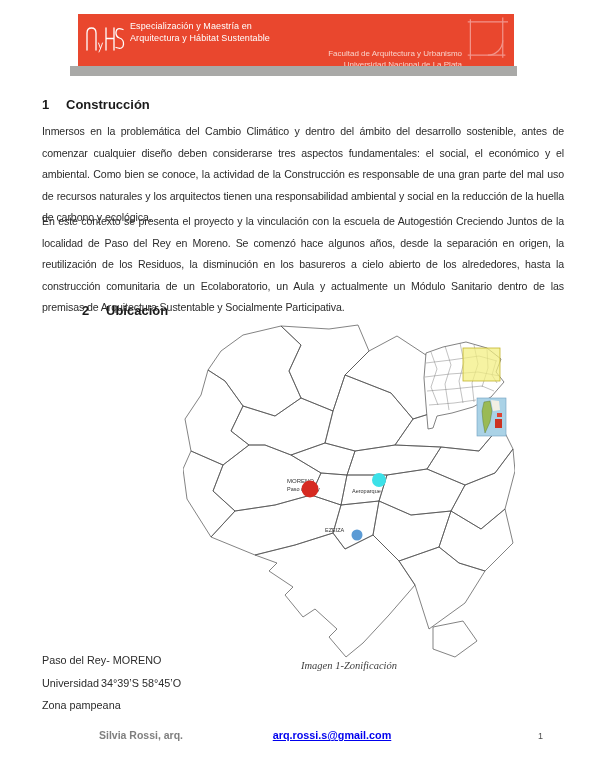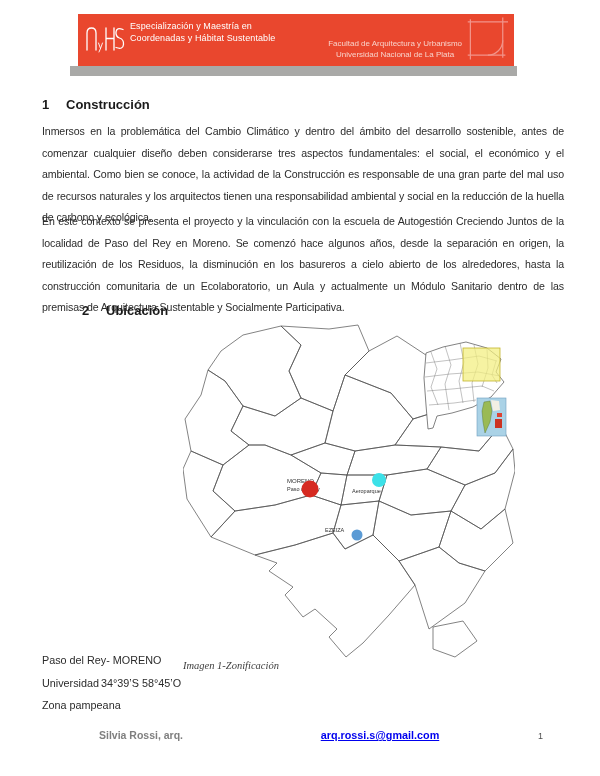--- a/index.html
+++ b/index.html
@@ -1,48 +1,48 @@
 <!DOCTYPE html>
 <html><head>
 <meta charset="utf-8">
 <style>
   html,body{margin:0;padding:0;background:#fff;}
   #page{position:relative;width:600px;height:776px;background:#ffffff;overflow:hidden;
         font-family:"Liberation Sans",sans-serif;color:#262626;}
 
   
-  .banner{position:absolute;left:78px;top:14px;width:436px;height:52px;background:#e9472e;
+  .banner{position:absolute;left:78px;top:14px;width:436px;height:62px;background:#e9472e;
           display:flex;align-items:center;}
   .banner-logo{position:absolute;left:7px;top:6px;}
   .banner-program{position:absolute;left:52px;top:7px;color:#ffffff;font-size:9px;
                   line-height:11.5px;letter-spacing:.1px;}
   .banner-inst{position:absolute;right:52px;bottom:6px;color:#f8d2ca;font-size:8px;
-               line-height:10.5px;text-align:center;}
+               line-height:10.5px;text-align:right;}
   .banner-draw{position:absolute;right:2px;top:0px;}
   .divider{position:absolute;left:70px;top:66px;width:447px;height:10px;background:#a9a9a7;}
 
   
   .heading{position:absolute;left:42px;font-size:13px;font-weight:bold;color:#1a1a1a;}
   .heading .num{display:inline-block;width:24px;}
   .para{position:absolute;left:42px;width:522px;font-size:10.6px;line-height:21.6px;
         letter-spacing:-0.1px;text-align:justify;color:#2b2b2b;}
 
   
   .map-figure{position:absolute;left:183px;top:323px;width:332px;height:335px;}
-  .map-caption{position:absolute;left:183px;top:660px;width:332px;
+  .map-caption{position:absolute;left:183px;top:660px;width:332px;text-align:center;
                font-family:"Liberation Serif",serif;font-style:italic;font-size:10.5px;color:#3d3d3d;}
 
   
   .loc{position:absolute;left:42px;top:649px;font-size:10.8px;line-height:22.5px;color:#2b2b2b;}
   .loc .coord-val{margin-left:2px;}
 
   
   .footer-author{position:absolute;left:55px;top:729px;font-size:10.5px;font-weight:bold;color:#7f7f7f;margin-left:44px;}
   .footer-email{position:absolute;left:332px;top:729px;transform:translateX(-50%);
-                font-size:10.8px;font-weight:bold;color:#0000ee;text-decoration:underline;margin-left:48px;}
+                font-size:10.8px;font-weight:bold;color:#0000ee;text-decoration:underline;}
   .footer-page{position:absolute;left:538px;top:731px;font-size:9px;color:#4d4d4d;}
 
   svg{display:block;}
 </style>
 </head>
 <body>
 
 <div id="page">
 
   <div class="banner">
@@ -51,21 +51,21 @@
         <g stroke="#ffffff" stroke-width="2.6" fill="none" stroke-linecap="round">
           <path d="M4,50 V16 Q4,6 13,6 Q22,6 22,16 V50"></path>
           <path d="M27,36 L31,47 L35,36 M31,47 L28,54" stroke-width="1.8"></path>
           <path d="M42,6 V50 M58,6 V50 M42,27 H58"></path>
           <path d="M76,9 Q63,4 62,14 Q61,23 69,26 Q78,29 77,39 Q76,50 62,45"></path>
         </g>
       </svg>
     </div>
     <div class="banner-program">
       <div>Especialización y Maestría en</div>
-      <div>Coordenadas y Hábitat Sustentable</div>
+      <div>Arquitectura y Hábitat Sustentable</div>
     </div>
     <div class="banner-inst">
       <div>Facultad de Arquitectura y Urbanismo</div>
       <div>Universidad Nacional de La Plata</div>
     </div>
     <div class="banner-draw">
       <svg width="50" height="49" viewBox="0 0 56 56">
         <g stroke="#f2948a" stroke-width="1.4" fill="none">
           <path d="M6,9 H52 M9,6 V52 M6,47 H49 M46,4 V50"></path>
           <path d="M29,47 A17,17 0 0 0 46,30"></path>

